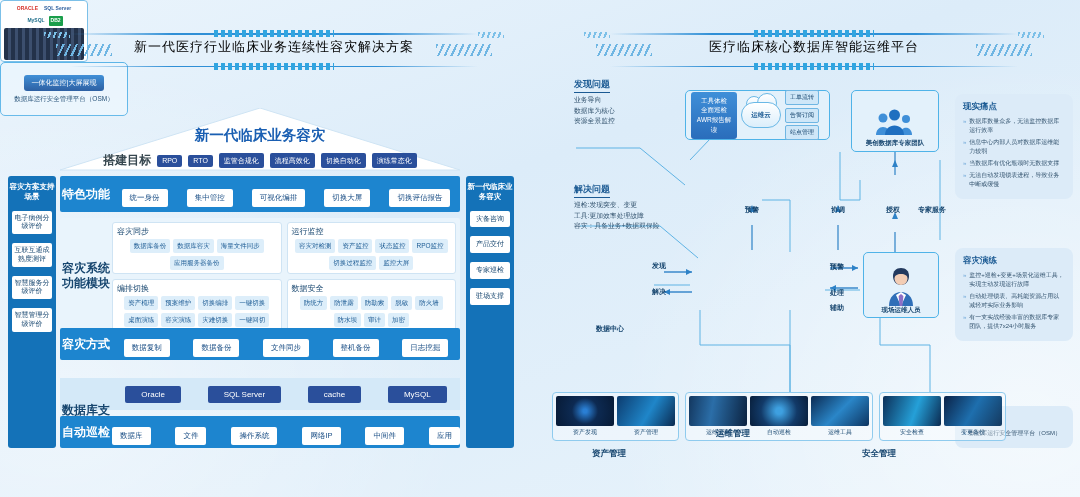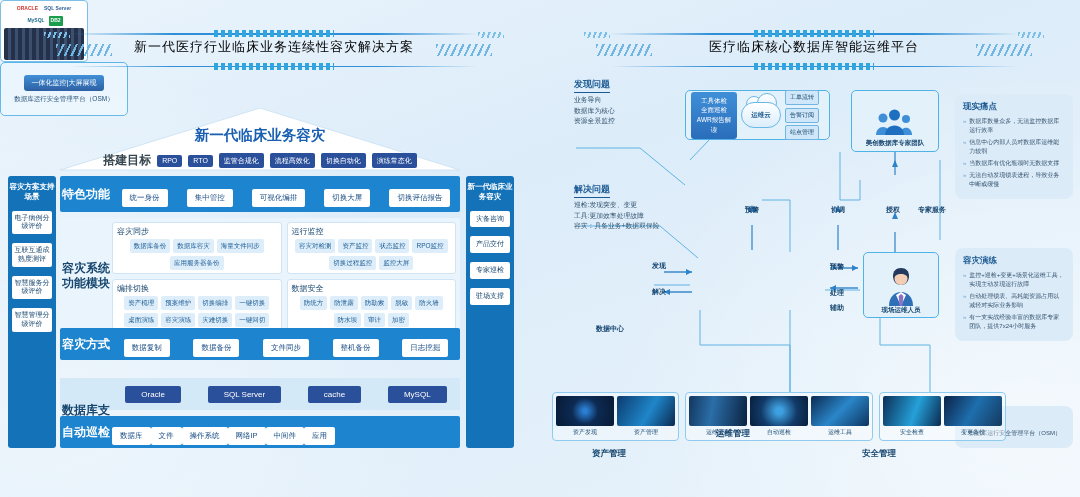--- a/index.html
+++ b/index.html
@@ -89,21 +89,21 @@
   .chip-b { background:#ddeefa; color:#1b5a93; font-size:6.5px; border-radius:2px;
      padding:2.5px 4px; white-space:nowrap; }
 
   .r-mode { top:328px; height:32px; }
   .r-mode .items { display:flex; flex:1; justify-content:space-around; }
   .r-db { top:378px; height:32px; }
   .r-db .items { display:flex; flex:1; justify-content:space-around; }
   .chip-navy { background:#2a4f9b; color:#fff; font-size:8px; border-radius:2px;
      padding:4px 16px; white-space:nowrap; }
   .r-obj { top:416px; height:32px; }
-  .r-obj .items { display:flex; flex:1; justify-content:flex-start; }
+  .r-obj .items { display:flex; flex:1; justify-content:space-between; }
 
   
   .side { position:absolute; width:48px; background:#1472b8; border-radius:3px;
      display:flex; flex-direction:column; align-items:center; padding:6px 0; gap:9px; }
   .side-l { left:8px; top:176px; height:272px; }
   .side-r { left:466px; top:176px; height:272px; }
   .side-head { color:#fff; font-size:7.5px; font-weight:bold; text-align:center;
      line-height:1.3; }
   .side-item { background:#fff; color:#17466f; font-size:7px; text-align:center;
      line-height:1.25; border-radius:2px; padding:3px 2px; width:40px; }

